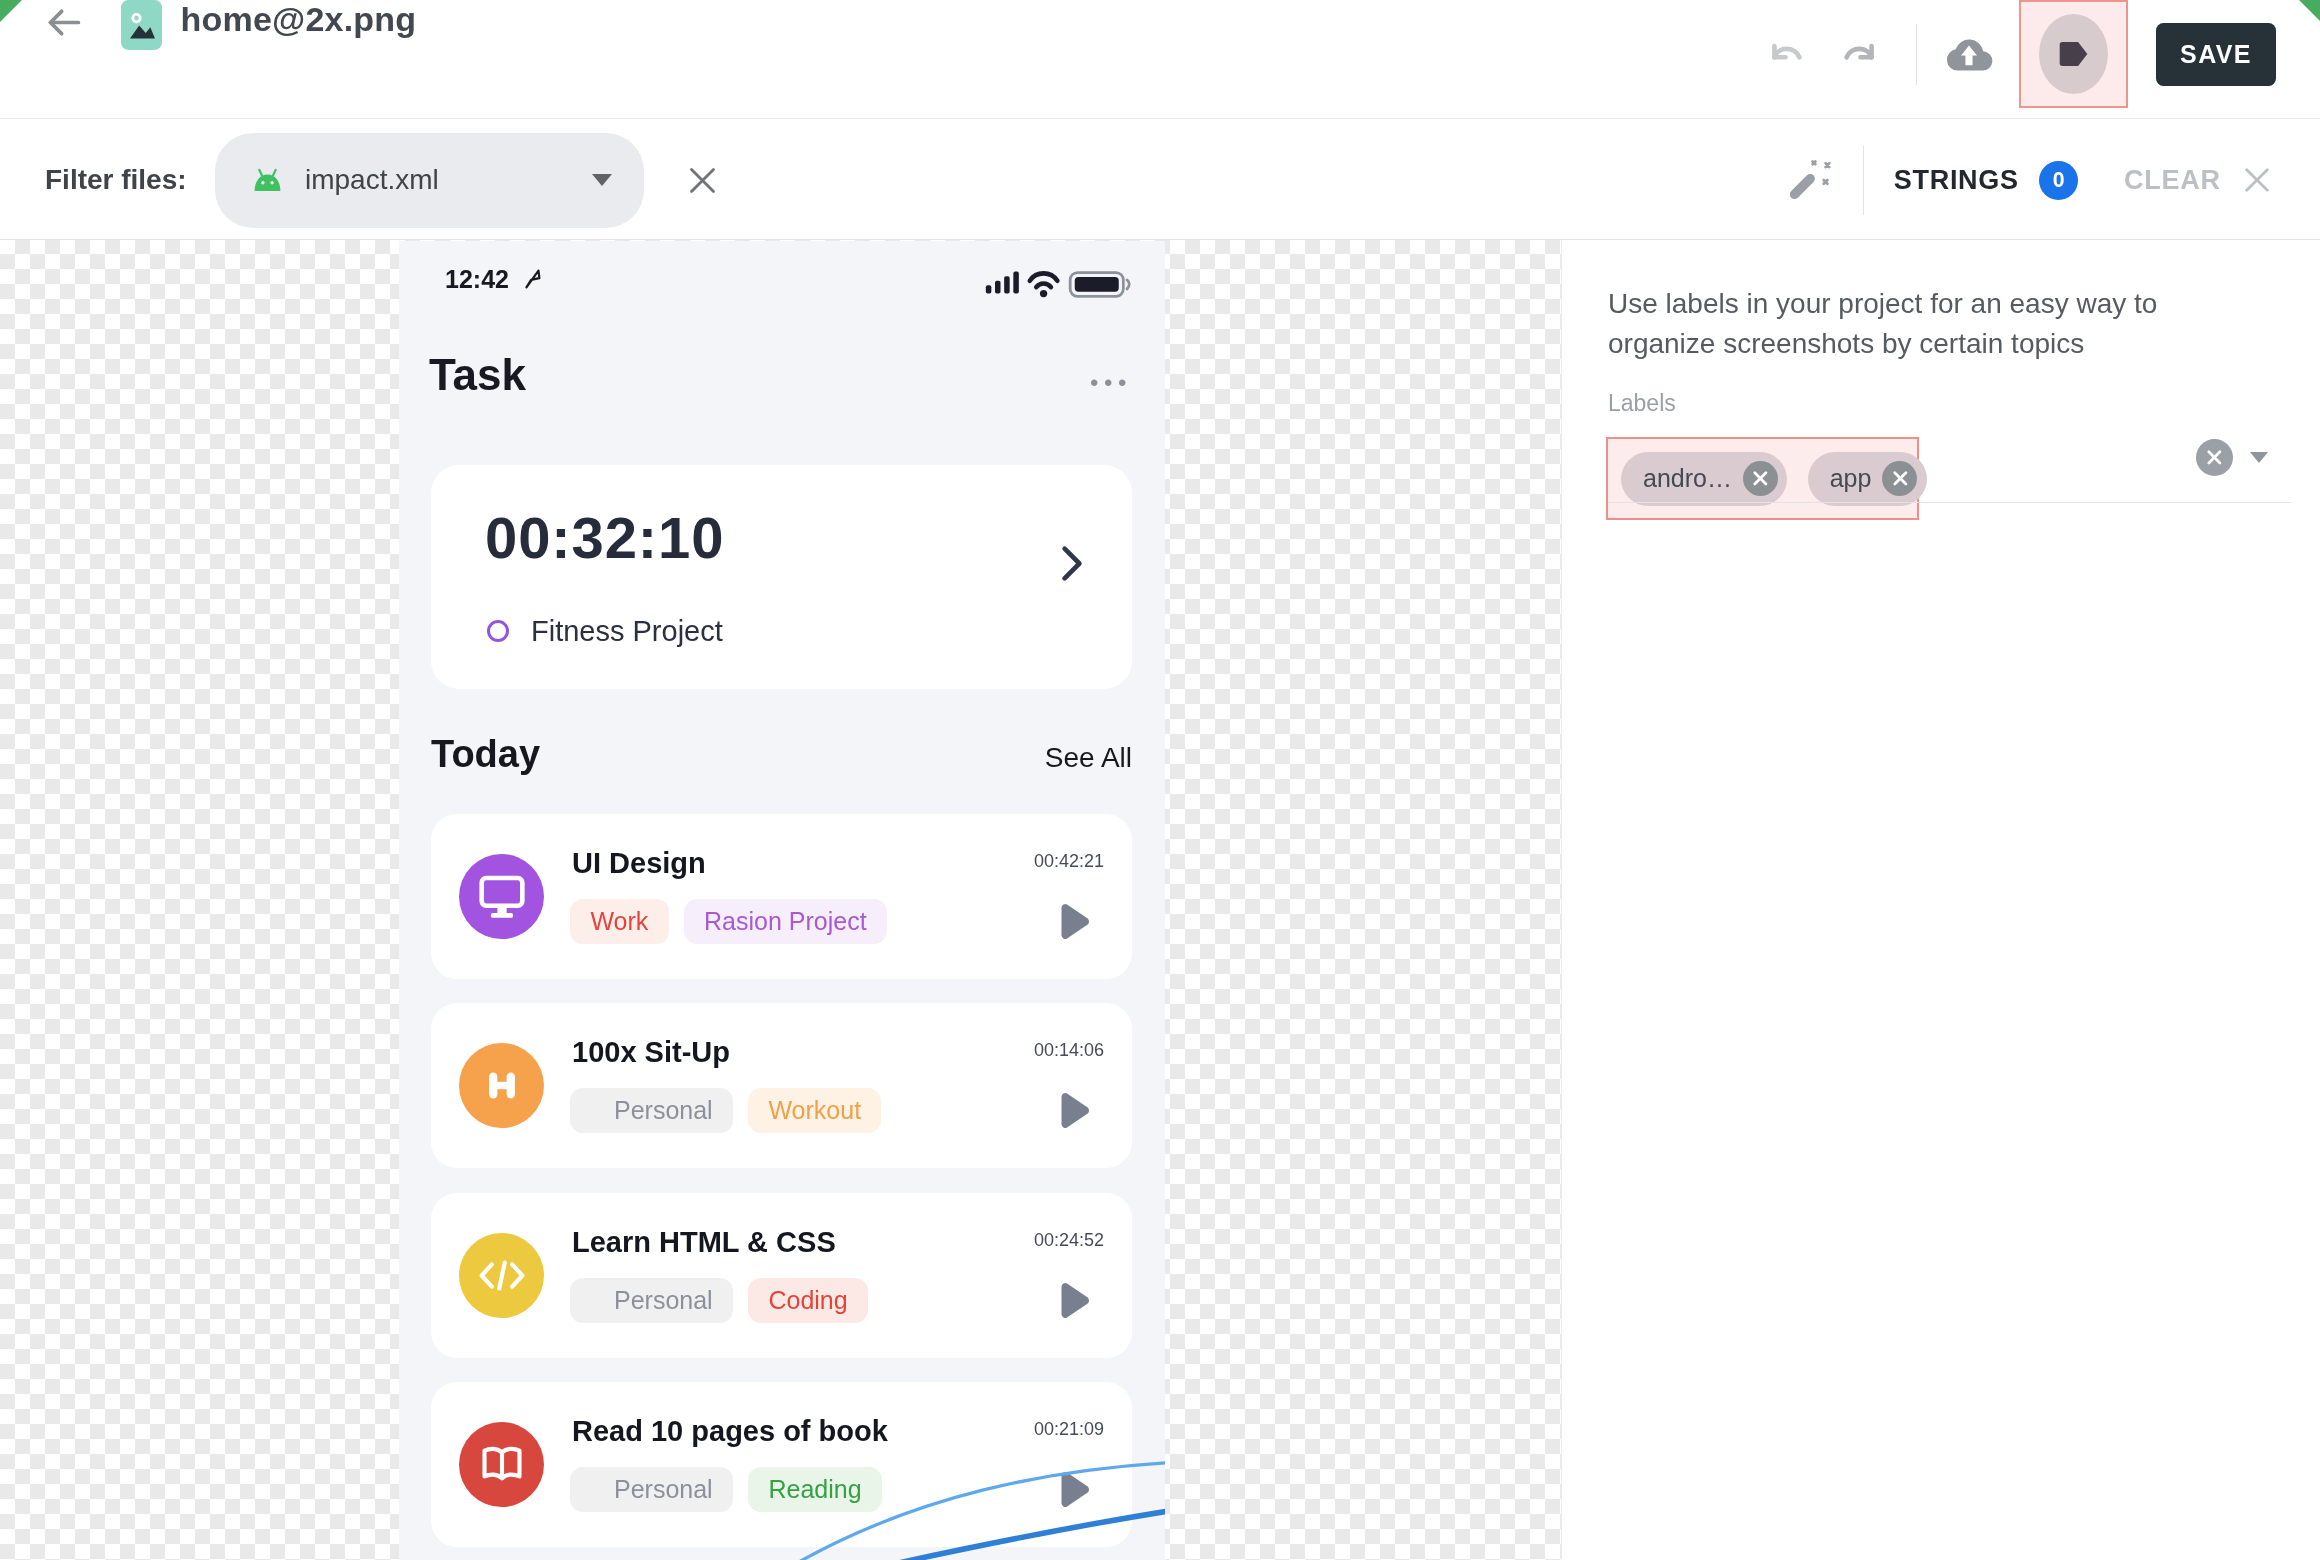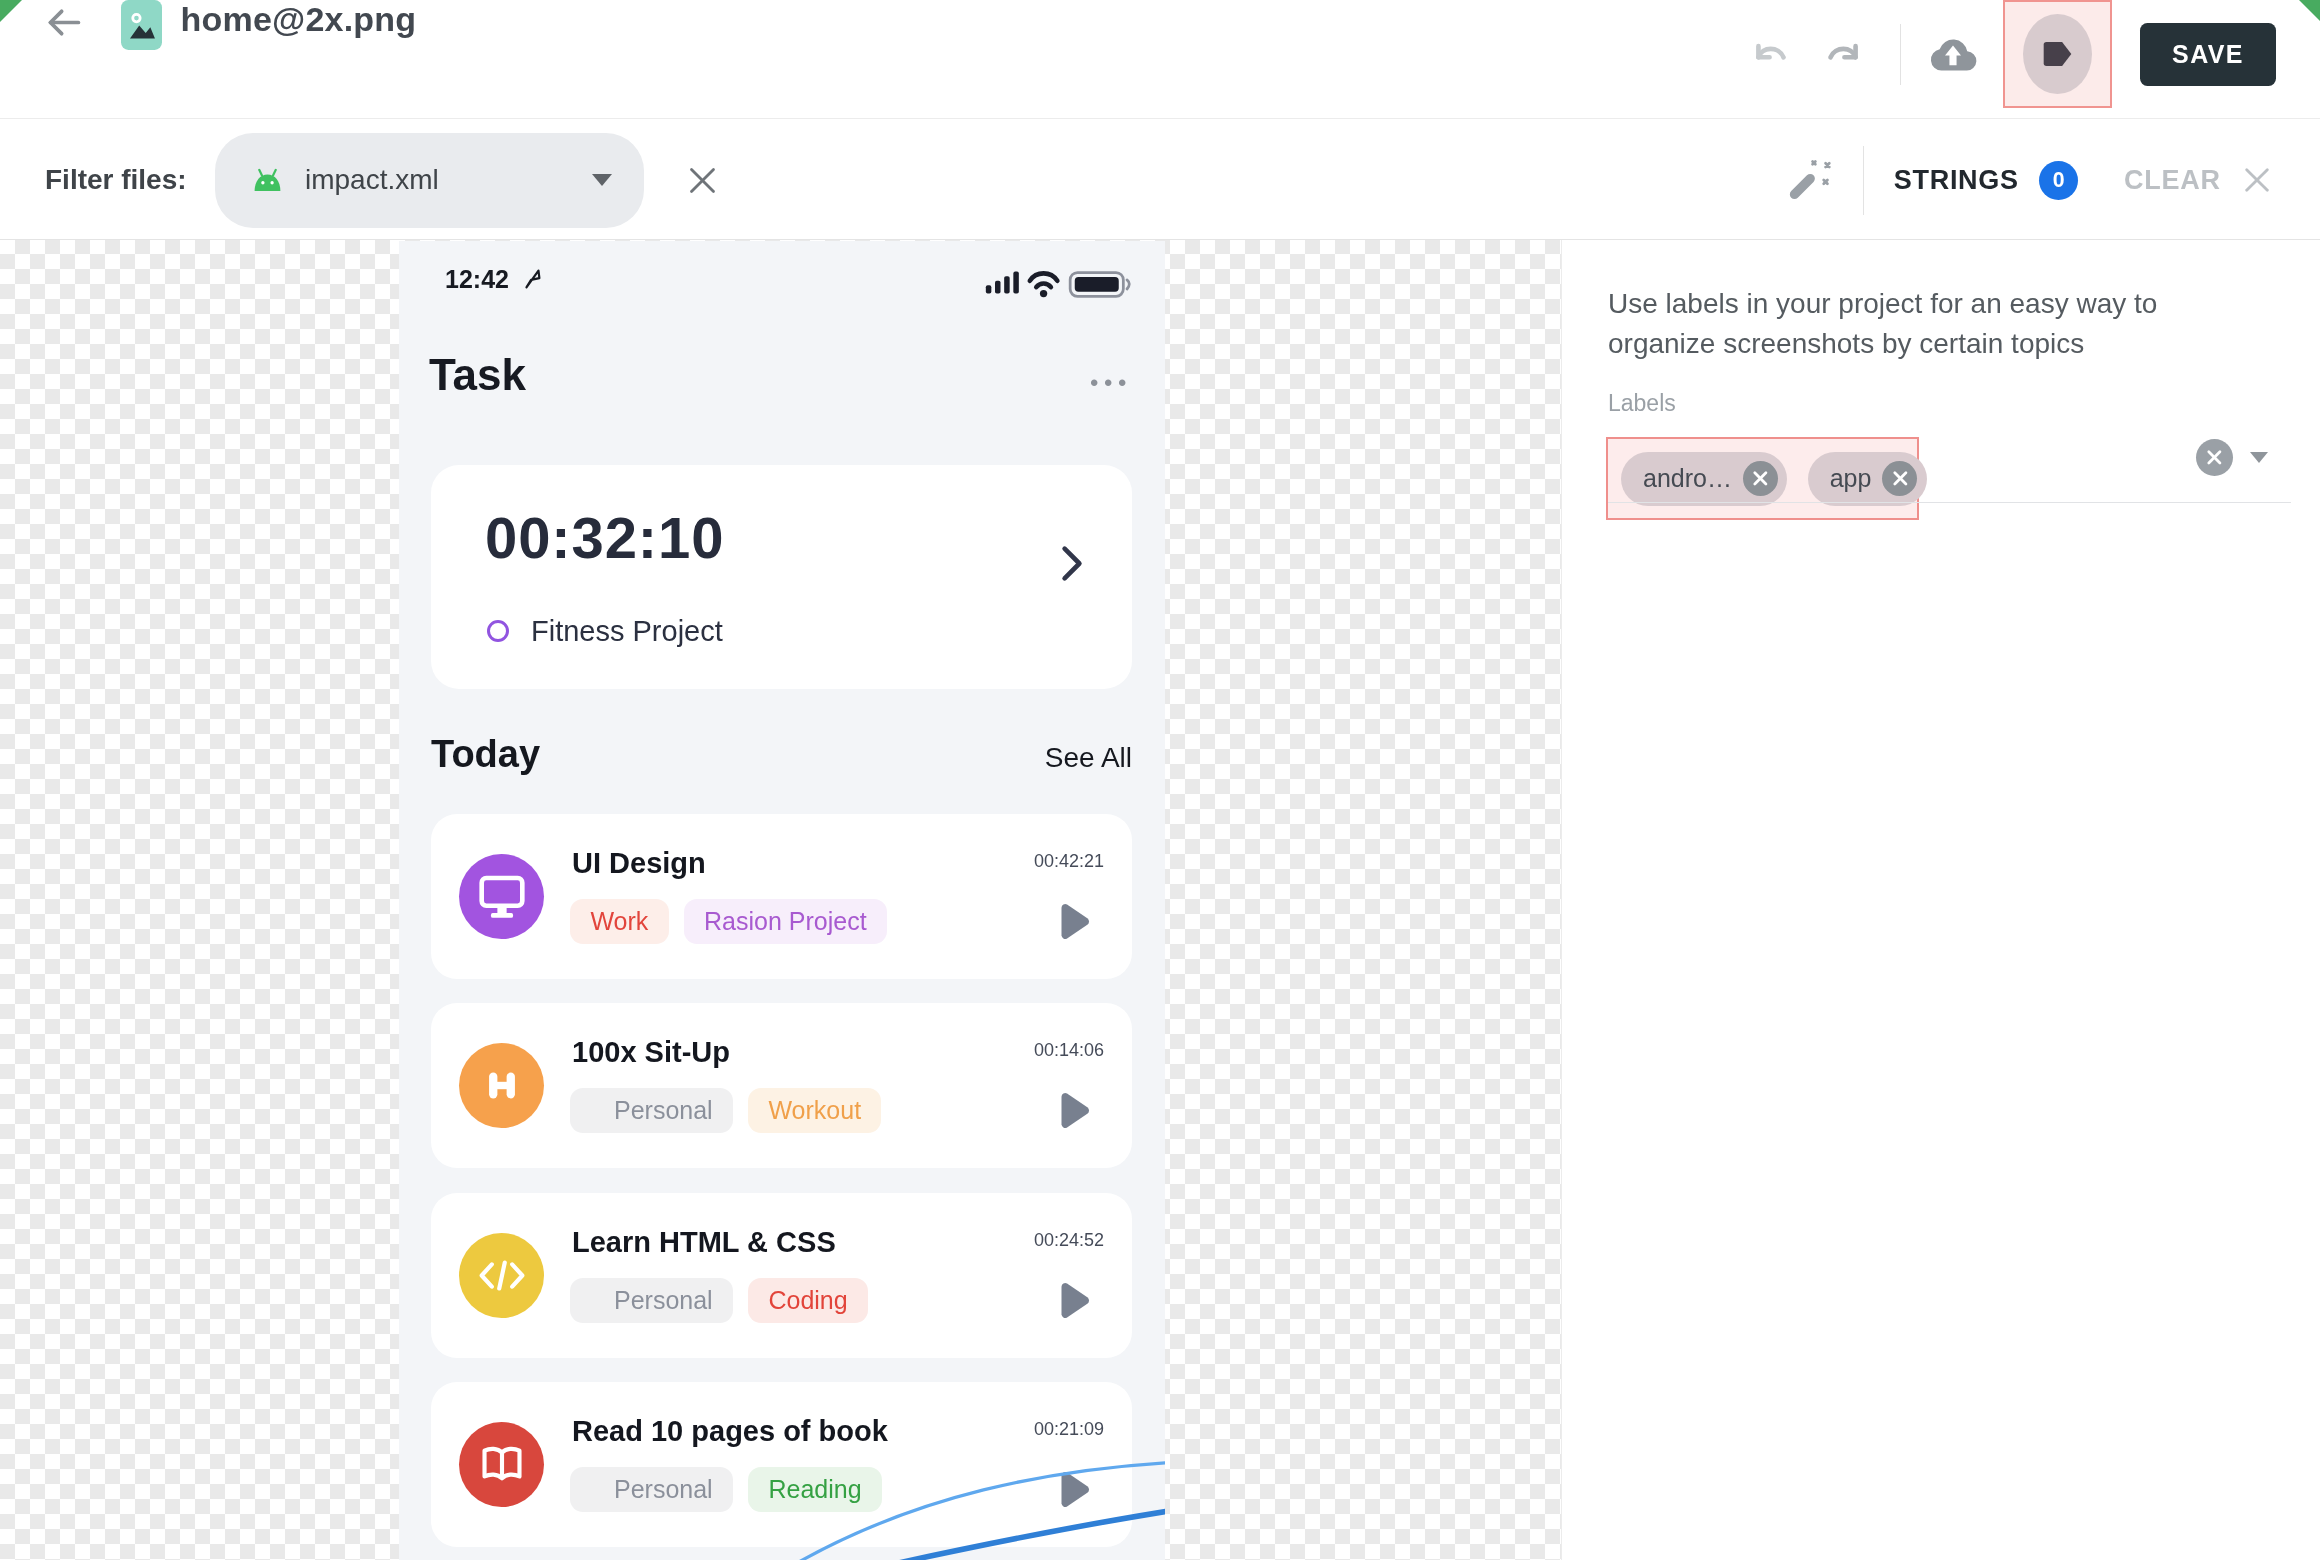--- a/index.html
+++ b/index.html
@@ -20,21 +20,21 @@
   .file-icon { width:41px; height:50px; background:#8fd8c6; border-radius:7.4px; margin-left:35px;
                display:flex; align-items:center; justify-content:center; }
   .doc-title { margin-left:18.6px; font-size:34px; font-weight:600; color:#424850; letter-spacing:0.2px; }
   .topbar-right { margin-left:auto; display:flex; align-items:center; }
   .undo-btn, .redo-btn { width:41px; height:41px; margin-right:32px; }
   .vsep { width:0.9px; height:61px; background:#e2e2e2; margin:0 28px 0 3.7px; }
   .cloud-btn { width:48px; height:43px; margin-right:26px; }
   .tag-highlight { width:109px; height:108px; border:2.8px solid #f09490; background:#fcebea;
                    display:flex; align-items:center; justify-content:center; margin-right:28px; cursor:pointer; }
   .tag-circle { width:69px; height:80px; border-radius:50%; background:#d8cbce; display:flex; align-items:center; justify-content:center; }
-  .save-btn { width:136px; height:63px; background:#263238; color:#fff; border:none; border-radius:7.4px;
+  .save-btn { width:120px; height:63px; background:#263238; color:#fff; border:none; border-radius:7.4px;
               font-size:25px; font-weight:700; letter-spacing:1.4px; cursor:pointer; font-family:inherit; }
 
   
   .filterbar { position:absolute; left:0; top:121px; width:100%; height:119px; background:#fff;
                border-bottom:0.9px solid #e4e4e4; display:flex; align-items:center; padding:0 48px 0 45px; z-index:9; }
   .filter-label { font-size:28px; font-weight:700; color:#3f4449; }
   .file-pill { margin-left:28px; width:429px; height:95px; border-radius:38px; background:#e9ebee;
                display:flex; align-items:center; padding:0 32px 0 35px; cursor:pointer; }
   .file-pill .fname { margin-left:20.4px; font-size:28px; color:#3f4449; }
   .pill-caret { margin-left:auto; width:0; height:0; border-left:10.2px solid transparent; border-right:10.2px solid transparent; border-top:12px solid #5f6368; }

